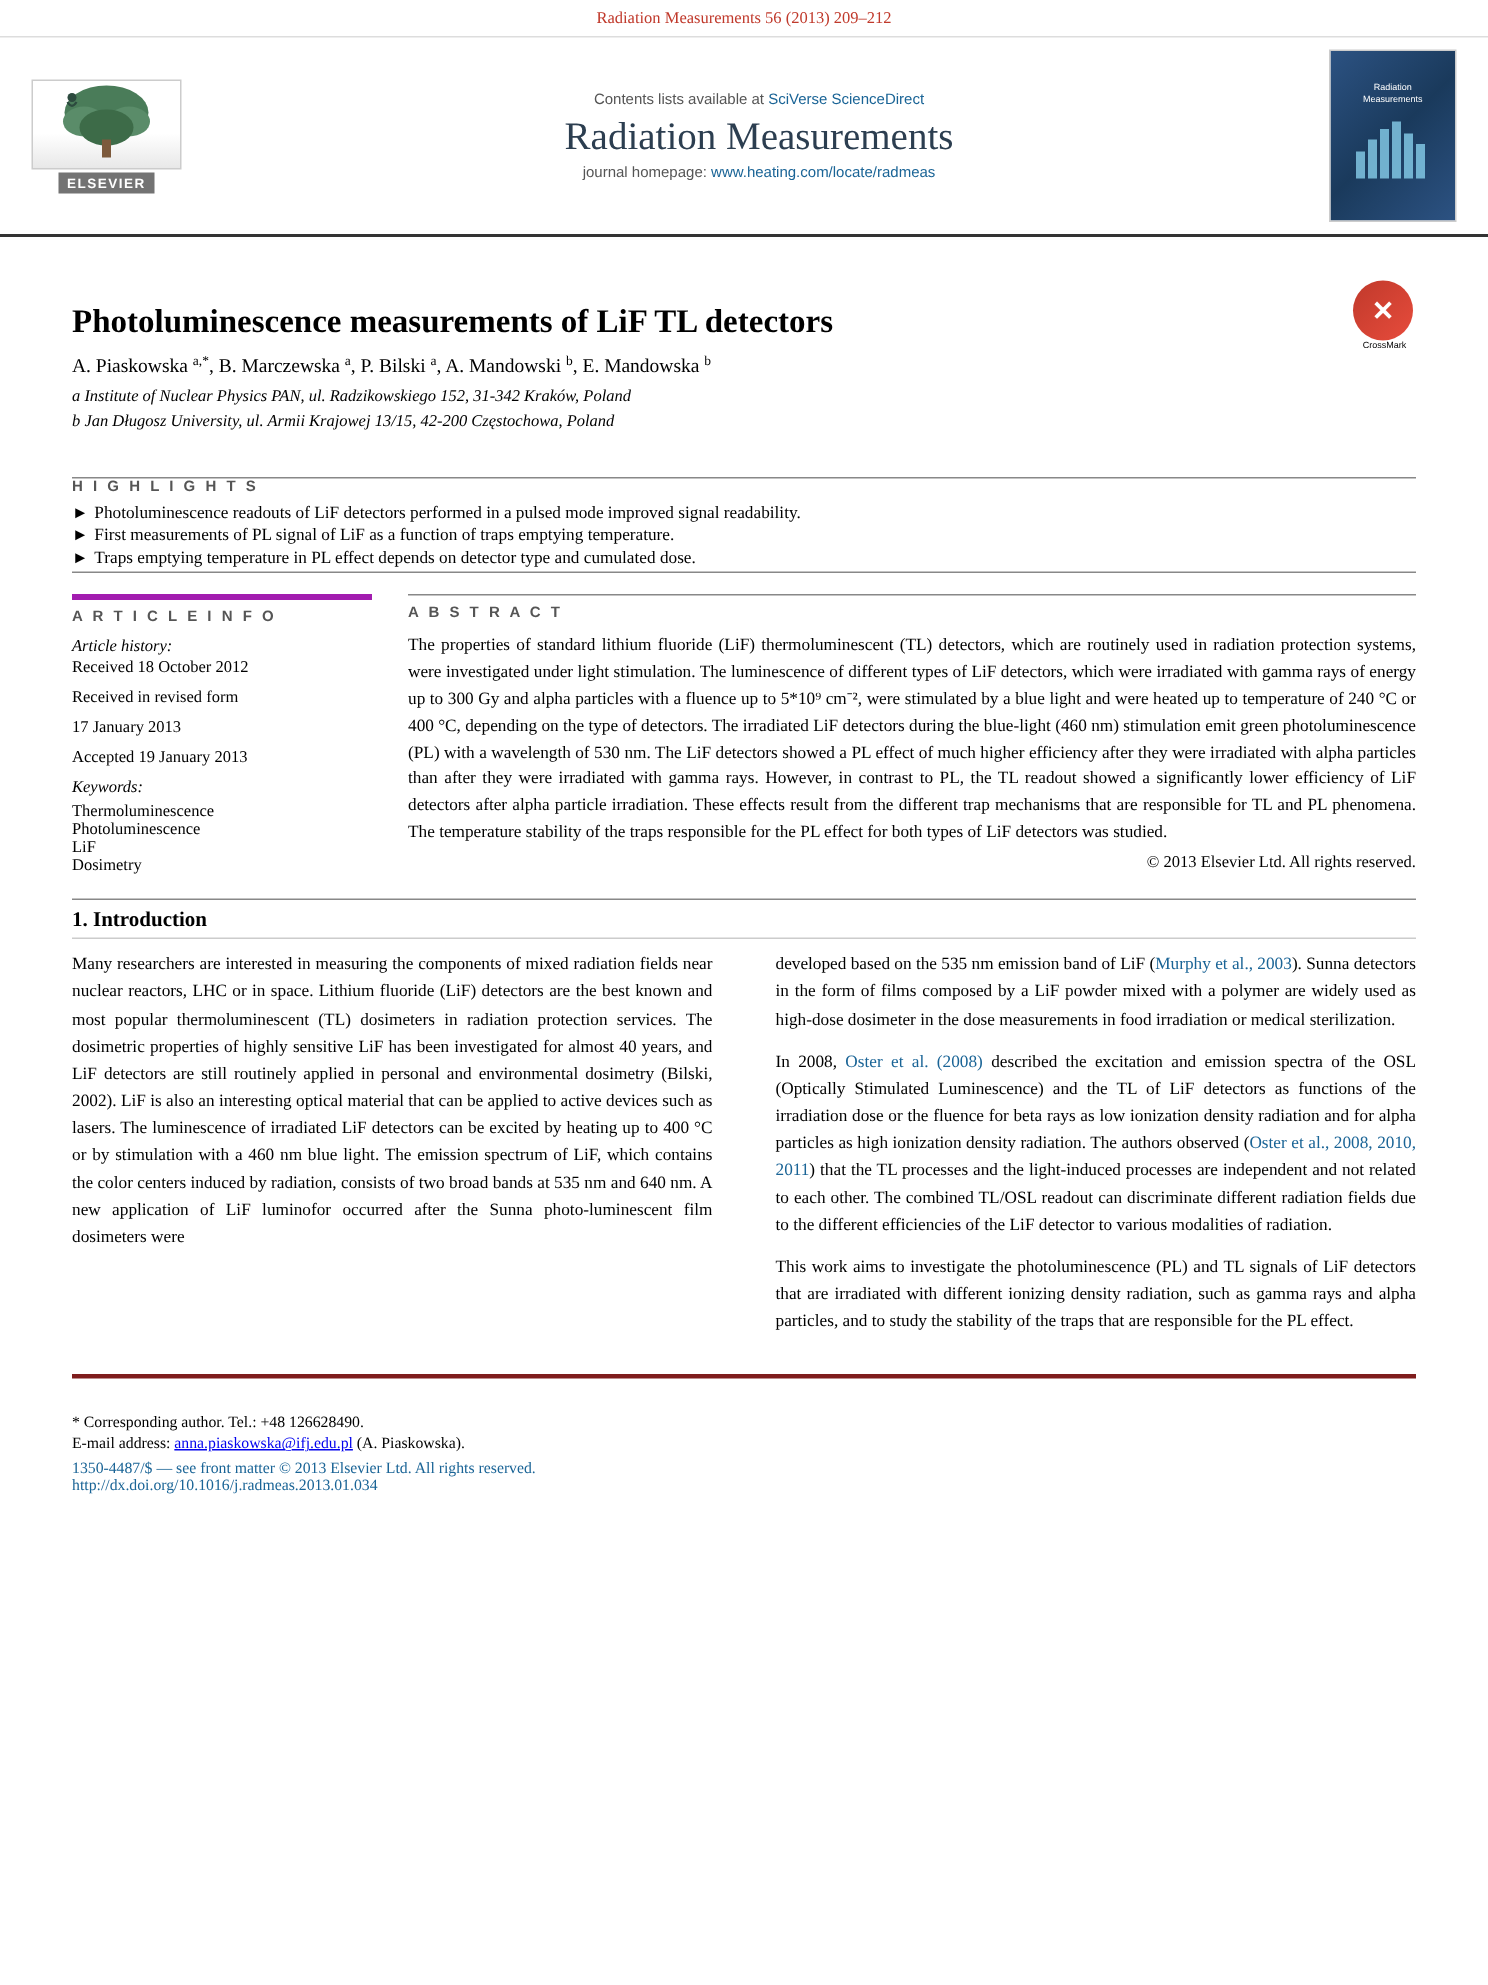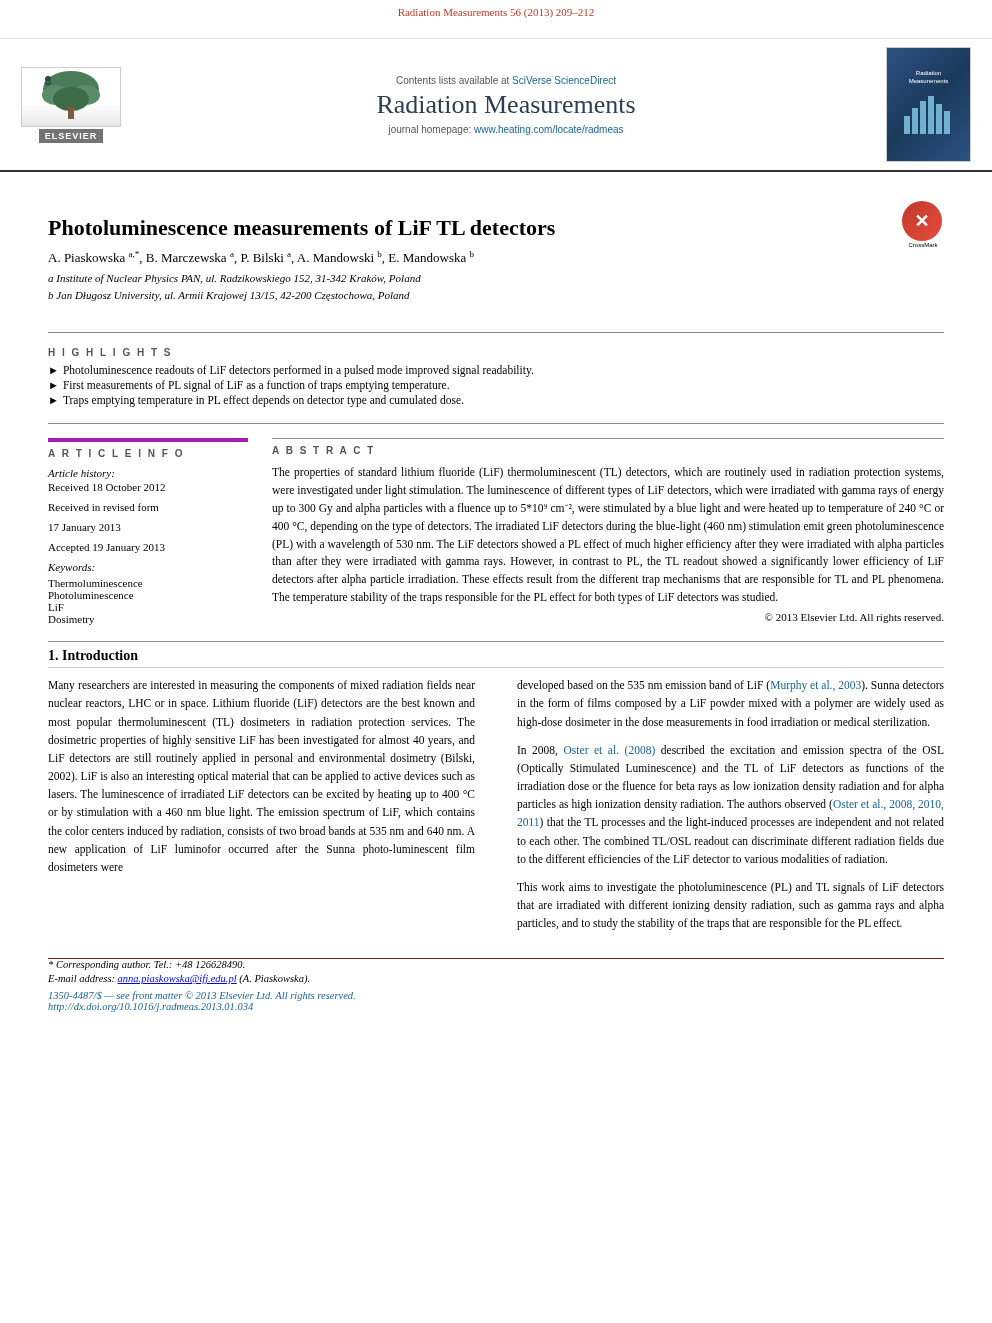--- a/index.html
+++ b/index.html
@@ -15,21 +15,21 @@
       width: 992px;
       min-height: 1323px;
       background: #fff;
       padding: 0;
     }
     
     .top-bar {
       text-align: center;
       font-size: 11px;
       color: #c0392b;
-      padding: 6px 0 20px 0;
+      padding: 6px 0 6px 0;
       border-bottom: 1px solid #ddd;
     }
     
     .journal-header {
       display: flex;
       align-items: center;
       border-bottom: 2px solid #333;
       padding: 8px 16px;
       gap: 10px;
     }
@@ -162,21 +162,21 @@
     .affiliations {
       font-size: 11px;
       font-style: italic;
       margin-bottom: 29px;
       line-height: 1.5;
     }
     
     .highlights-section {
       border-top: 1px solid #888;
       border-bottom: 1px solid #888;
-      padding: 14px 0;
+      padding: 0 0;
       margin-bottom: 14px;
     }
     .section-label {
       font-size: 10px;
       letter-spacing: 2px;
       color: #555;
       font-family: Arial, sans-serif;
       font-weight: bold;
       margin-bottom: 6px;
     }
@@ -272,24 +272,23 @@
       line-height: 1.58;
       text-align: justify;
       margin-bottom: 10px;
     }
     .body-para a, .body-para .ref-link {
       color: #1a6496;
       text-decoration: none;
     }
     
     .footer-section {
-      border-top: 1px solid #7f1d1d;
+      border-top: 3px solid #7f1d1d;
       margin-top: 16px;
-      padding-top: 0;
-      font-style: italic;
+      padding-top: 24px;
     }
     .footnote-line {
       font-size: 10.5px;
       margin-bottom: 3px;
     }
     .footer-links {
       font-size: 10.5px;
       color: #1a6496;
       margin-top: 6px;
     }

